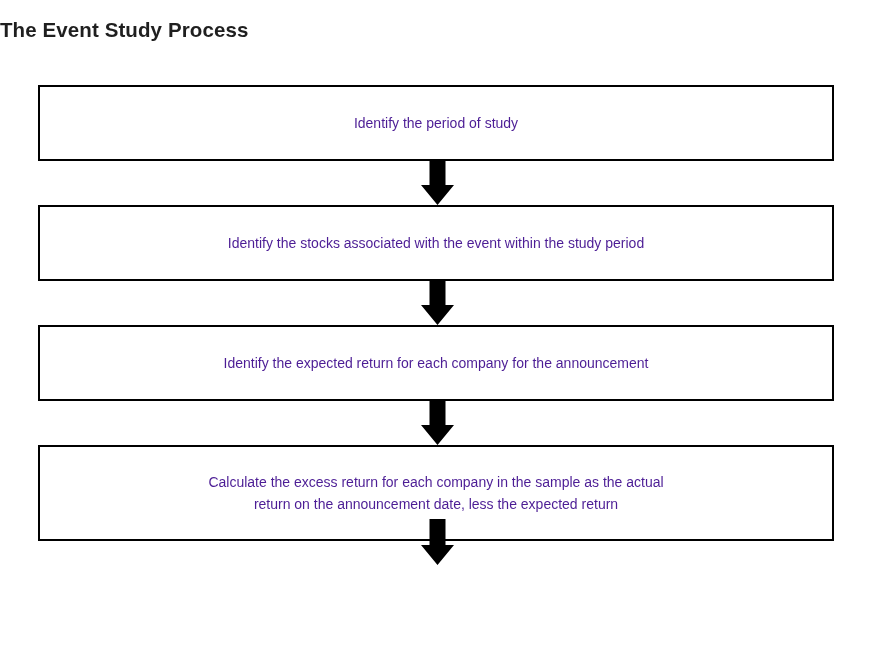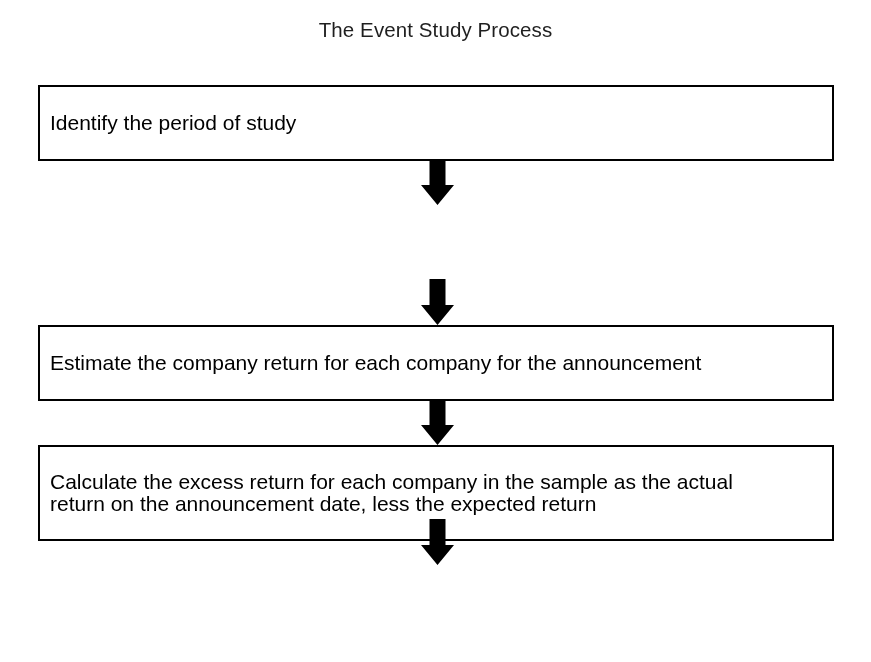--- a/index.html
+++ b/index.html
@@ -21,48 +21,48 @@
     overflow: hidden;
     margin: 0 auto;
   }
 
   
   #chart-title {
     position: absolute;
     left: 0;
     top: 17px;
     width: 871px;
-    text-align: center;
     font-size: 20.5px;
     line-height: 26px;
     color: #1f1f1f;
     letter-spacing: 0.1px;
     white-space: nowrap;
+    font-weight: bold;
   }
 
   
   .flow-box {
     position: absolute;
     left: 38px;
     width: 796px;
     box-sizing: border-box;
     border: 2.6px solid #000000;
     background: #ffffff;
     display: flex;
     align-items: center;
     justify-content: center;
   }
 
   .flow-box-label {
     display: block;
     width: 100%;
-    text-align: left;
-    font-size: 21px;
+    text-align: center;
+    font-size: 14px;
     line-height: 22px;
-    color: #000000;
+    color: #4c1d95;
     padding: 0 10px;
     box-sizing: border-box;
     white-space: pre-line;
   }
 
   
   .flow-arrow {
     position: absolute;
     left: 421px;
     width: 33px;
@@ -84,29 +84,32 @@
   <div class="flow-box" style="top:85px;height:76px;">
     <span class="flow-box-label">Identify the period of study</span>
   </div>
 
   <div class="flow-arrow" style="top:159px;">
     <svg viewBox="0 0 33 46" xmlns="http://www.w3.org/2000/svg" aria-hidden="true">
       <polygon points="8.5,0 24.5,0 24.5,26 33,26 16.5,46 0,26 8.5,26" fill="#000000"></polygon>
     </svg>
   </div>
 
+  <div class="flow-box" style="top:205px;height:76px;">
+    <span class="flow-box-label">Identify the stocks associated with the event within the study period</span>
+  </div>
 
   <div class="flow-arrow" style="top:279px;">
     <svg viewBox="0 0 33 46" xmlns="http://www.w3.org/2000/svg" aria-hidden="true">
       <polygon points="8.5,0 24.5,0 24.5,26 33,26 16.5,46 0,26 8.5,26" fill="#000000"></polygon>
     </svg>
   </div>
 
   <div class="flow-box" style="top:325px;height:76px;">
-    <span class="flow-box-label">Estimate the company return for each company for the announcement</span>
+    <span class="flow-box-label">Identify the expected return for each company for the announcement</span>
   </div>
 
   <div class="flow-arrow" style="top:399px;">
     <svg viewBox="0 0 33 46" xmlns="http://www.w3.org/2000/svg" aria-hidden="true">
       <polygon points="8.5,0 24.5,0 24.5,26 33,26 16.5,46 0,26 8.5,26" fill="#000000"></polygon>
     </svg>
   </div>
 
   <div class="flow-box" style="top:445px;height:96px;">
     <span class="flow-box-label">Calculate the excess return for each company in the sample as the actual

